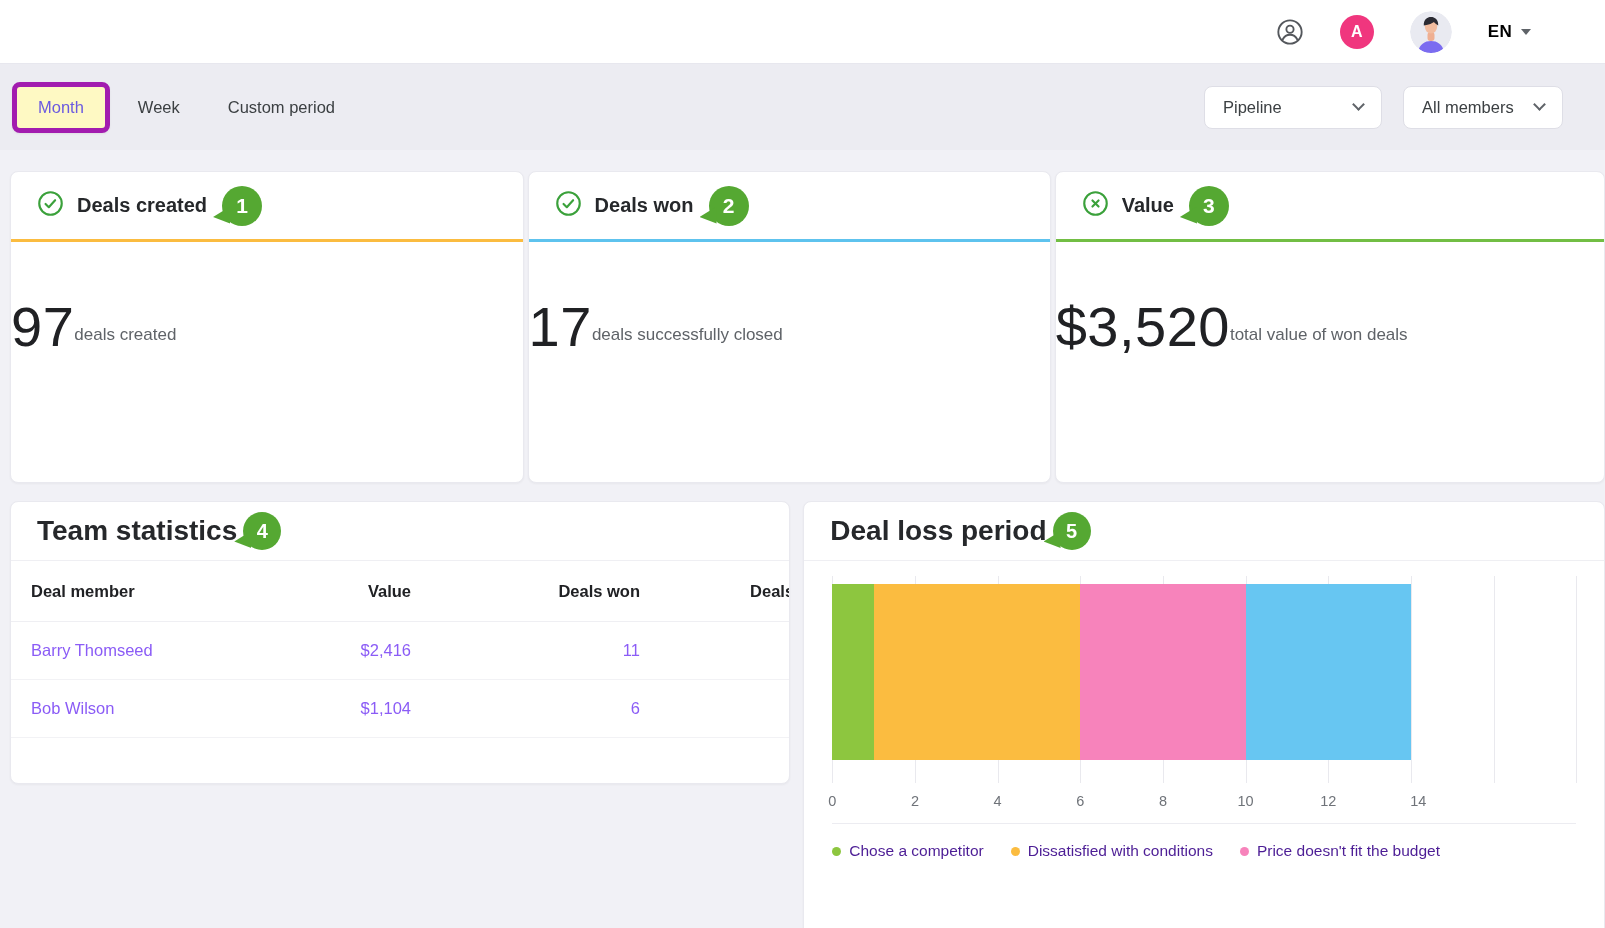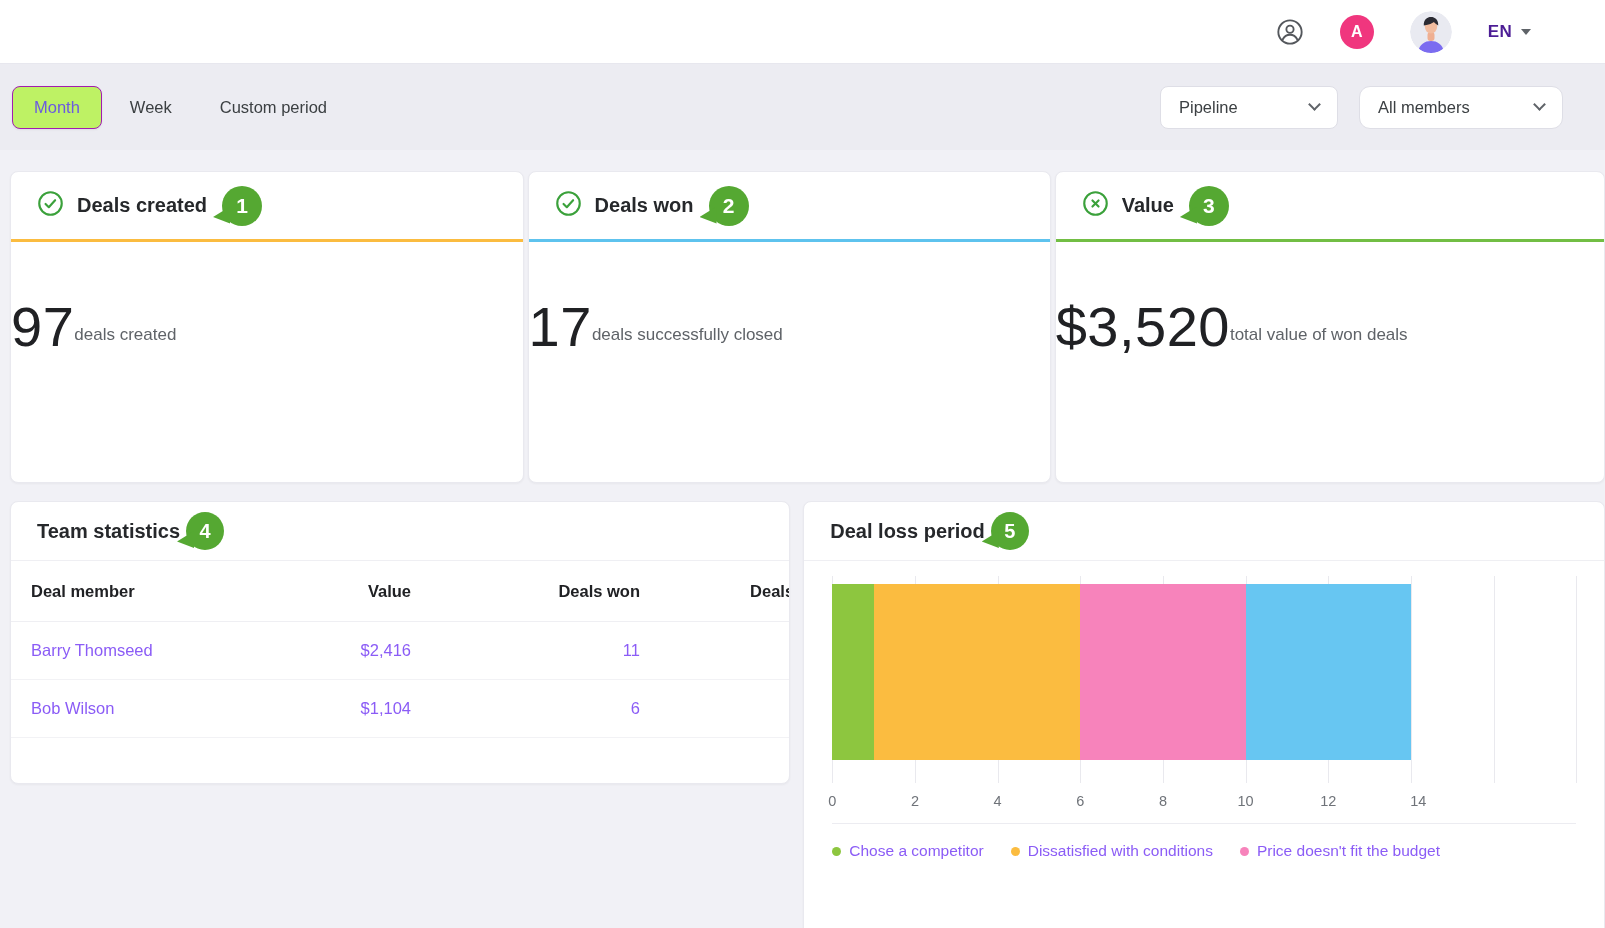--- a/index.html
+++ b/index.html
@@ -19,49 +19,49 @@
     gap:36px; padding-right:74px;
   }
   .pink-badge {
     width:34px; height:34px; border-radius:50%; background:#F0367E;
     color:#fff; font-size:16px; font-weight:700;
     display:flex; align-items:center; justify-content:center;
     cursor:pointer;
   }
   .avatar { width:42px; height:42px; border-radius:50%; overflow:hidden; cursor:pointer; }
   .lang { display:flex; align-items:center; gap:9px; cursor:pointer; }
-  .lang-label { font-size:17px; font-weight:600; color:#4c1d95; letter-spacing:.3px; }
+  .lang-label { font-size:17px; font-weight:600; color:#000000; letter-spacing:.3px; }
   .caret-down {
     width:0; height:0; border-left:5px solid transparent; border-right:5px solid transparent;
     border-top:6px solid #5F6368;
   }
   .icon-btn { display:flex; align-items:center; cursor:pointer; }
 
   
   .filterbar {
     height:86px; background:#ECECF2;
     display:flex; align-items:center; justify-content:space-between;
     padding:0 42px 0 12px;
   }
   .period-tabs { display:flex; align-items:center; }
   .tab {
     font-size:16.5px; color:#3C4043; padding:11px 24px; cursor:pointer; white-space:nowrap;
   }
   .tab.active {
-    background:#bef264; color:#6B5AE0; border:1px solid #a21caf; border-radius:8px;
+    background:#fef9c3; color:#6B5AE0; border:5px solid #a21caf; border-radius:8px;
     box-shadow:0 1px 2px rgba(60,64,67,.08); padding:11px 21px; margin-right:4px;
   }
   .selects { display:flex; gap:21px; }
   .select {
     background:#FFFFFF; border:1px solid #DEDEE6; border-radius:8px;
     height:43px; display:flex; align-items:center; justify-content:space-between;
     padding:12px 18px; font-size:16.5px; color:#3C4043; cursor:pointer;
   }
   .select.pipeline { width:178px; }
-  .select.members { width:204px;border-radius:11px; }
+  .select.members { width:160px; }
   .chevron {
     width:9px; height:9px; border-right:2px solid #5F6368; border-bottom:2px solid #5F6368;
     transform:rotate(45deg); margin-top:-5px;
   }
 
   
   .content { padding:21px 0 0 10px; }
   .card {
     background:#FFFFFF; border:1px solid #E9E9EF; border-radius:8px;
     box-shadow:0 1px 2px rgba(60,64,67,.05);
@@ -90,21 +90,21 @@
   .marker::before {
     content:""; position:absolute; left:-9px; bottom:2px; width:17px; height:17px;
     background:#55A832;
     clip-path:polygon(100% 0, 100% 100%, 0 62%);
   }
   .marker span { position:relative; }
 
   
   .row2 { display:flex; gap:13px; margin-top:18px; align-items:flex-start; }
   .section-head { display:flex; align-items:center; height:58px; padding:0 26px; }
-  .section-title { font-size:20px; font-weight:600; color:#26282B; }
+  .section-title { font-size:28px; font-weight:600; color:#26282B; }
   .section-head .marker { width:38px; height:38px; margin-left:6px; font-size:20px; }
   .divider { height:1px; background:#EFEFF3; }
 
   .team-card { width:837px; }
   .t-grid { display:grid; grid-template-columns:180px 200px 229px 188px; align-items:center; padding:0 20px; }
   .t-head { height:61px; font-weight:700; font-size:16.5px; color:#202124; border-bottom:1px solid #EFEFF3; }
   .t-row { height:58px; font-size:16.5px; color:#8b5cf6; border-bottom:1px solid #F2F2F5; }
   .ta-r { text-align:right; }
   .t-pad { height:45px; }
 
@@ -115,21 +115,21 @@
   .stacked-bar { position:absolute; left:0; top:8px; height:176px; display:flex; }
   .segment { height:100%; }
   .axis { position:relative; height:36px; }
   .tick { position:absolute; top:10px; transform:translateX(-50%); font-size:14.5px; color:#6F7379; }
   .legend {
     margin:4px 28px 0; border-top:1px solid #ECECF1; padding-top:18px;
     display:flex; align-items:center; gap:27px; white-space:nowrap;
   }
   .legend-item { display:flex; align-items:center; gap:8px; }
   .legend-dot { width:9px; height:9px; border-radius:50%; flex:none; }
-  .legend-label { font-size:15.5px; color:#8b5cf6; }
+  .legend-label { font-size:15.5px; color:#4c1d95; }
 </style>
 </head>
 <body>
 
 <header class="topbar">
   <div class="icon-btn">
     <svg width="28" height="28" viewBox="0 0 24 24" fill="none" stroke="#54575C" stroke-width="1.6" stroke-linecap="round">
       <circle cx="12" cy="12" r="10"></circle>
       <circle cx="12" cy="9.6" r="3.1"></circle>
       <path d="M5.6 18.6c1.7-3.2 4-4.2 6.4-4.2s4.7 1 6.4 4.2"></path>

